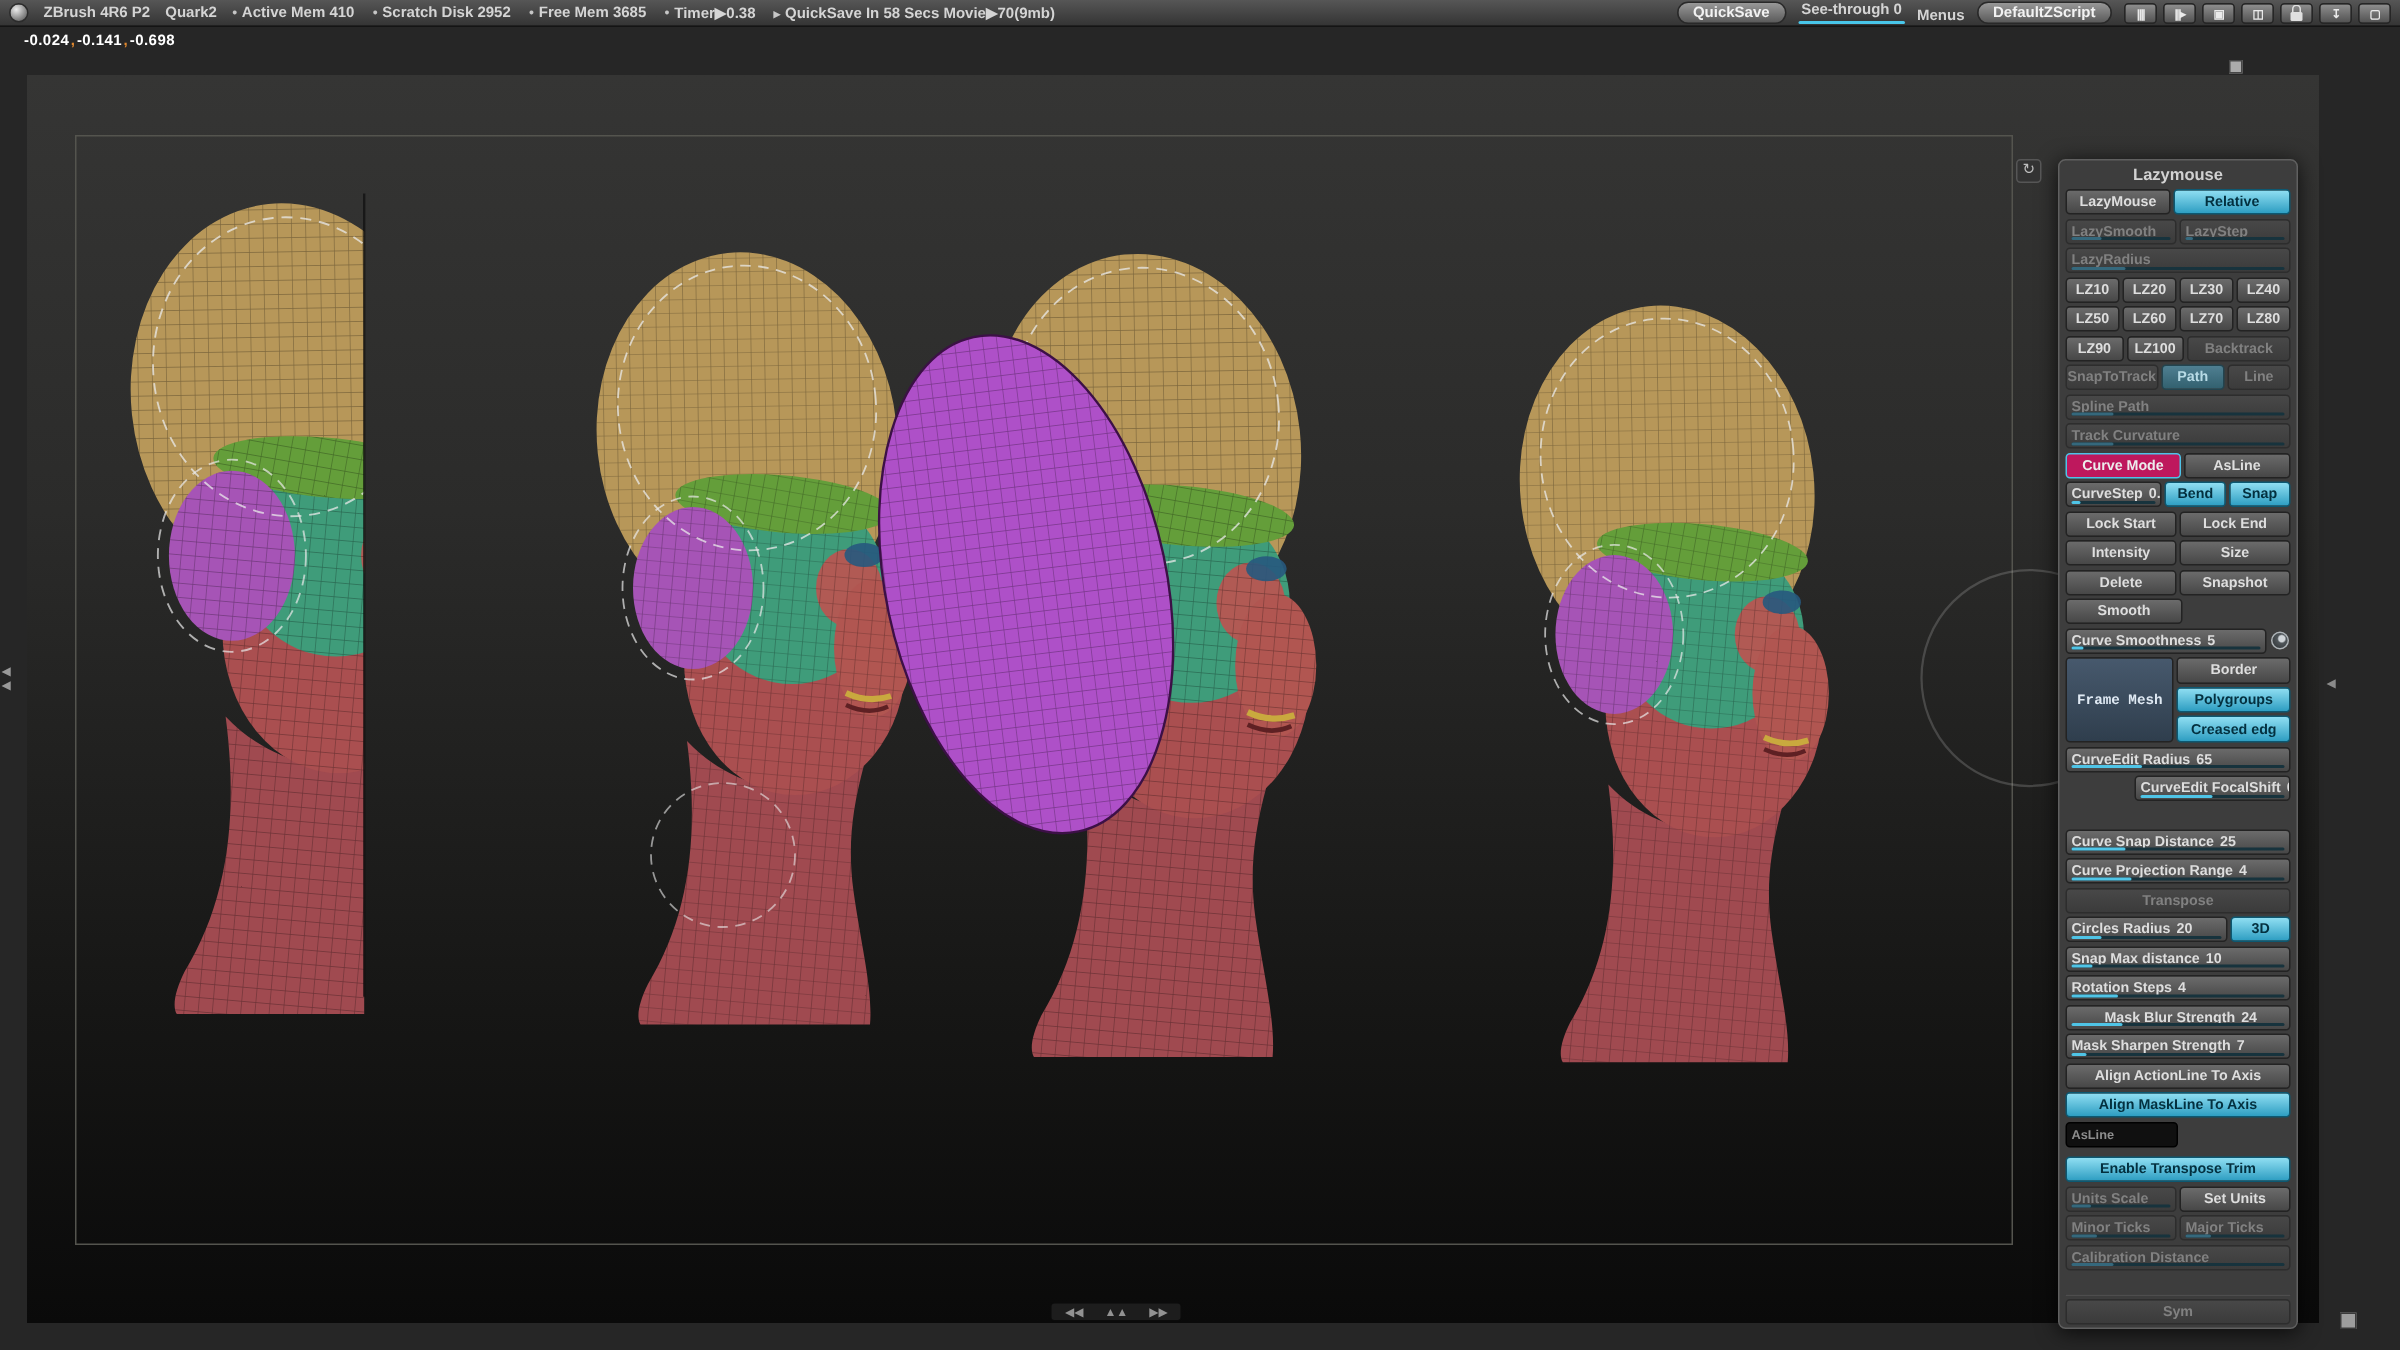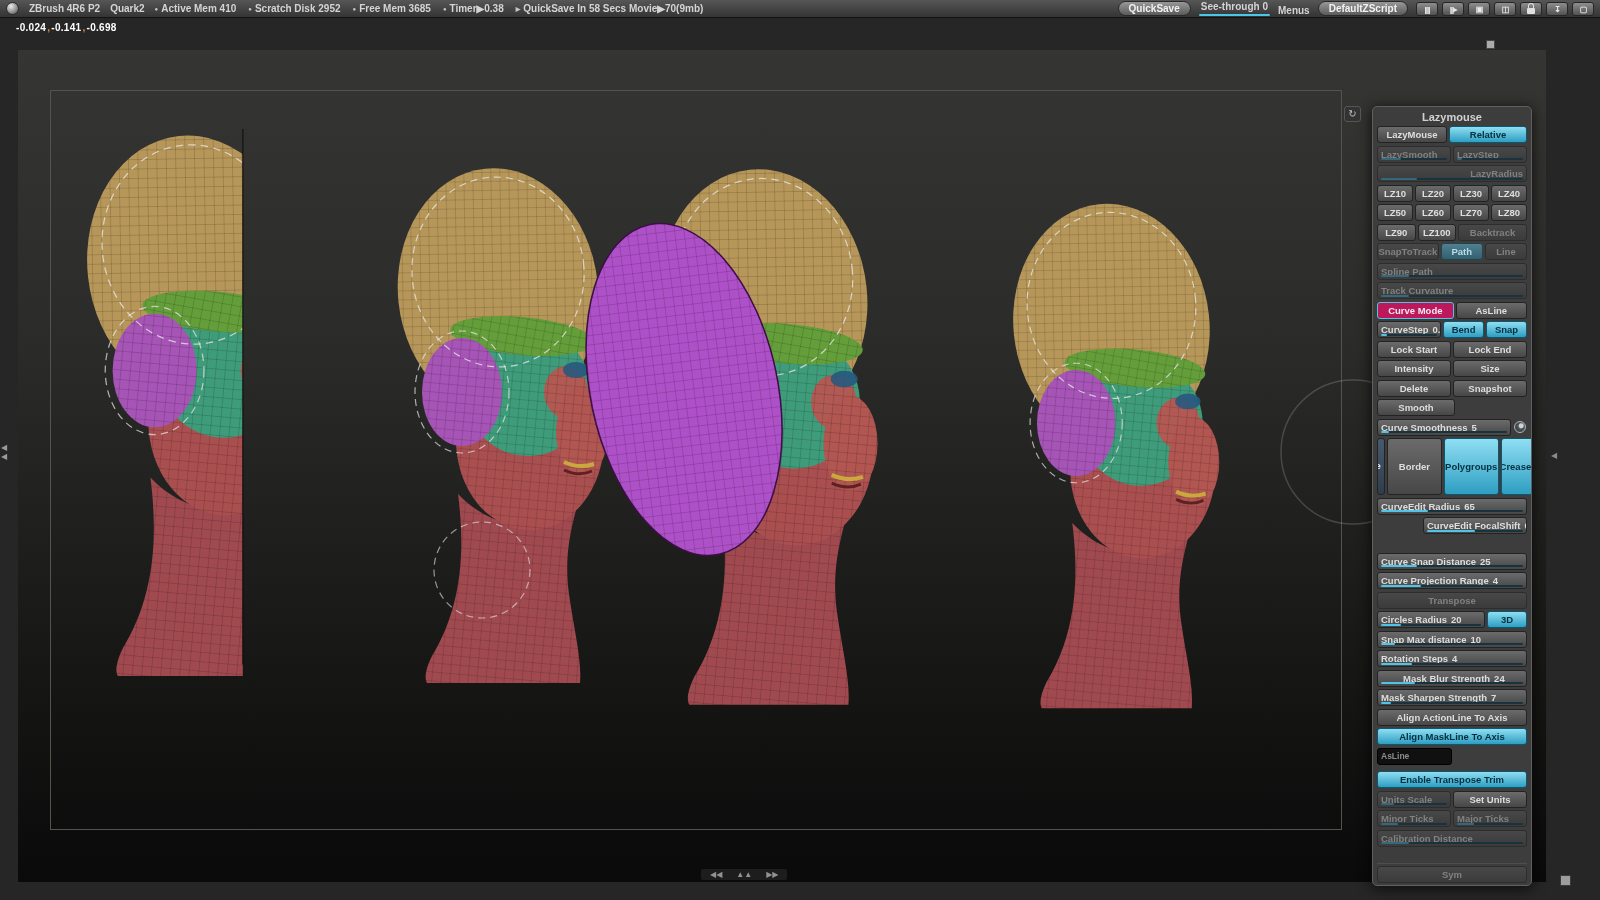--- a/index.html
+++ b/index.html
@@ -60,21 +60,21 @@
   .sline{position:absolute;left:3px;right:3px;bottom:1.5px;height:2px;background:#17333d;border-radius:1px;}
   .sfill{display:block;height:100%;background:#4fc4e6;border-radius:1px;}
   .on{background:linear-gradient(#8fdef2,#2e9ec2);color:#03303f;border-color:#0d5871;}
   .on-dim{background:linear-gradient(#4f7f91,#32606f);color:#b8dbe6;border-color:#23444f;}
   .outline{background:#be185d;border:1px solid #4ec3e8;color:#ececec;}
   .dim{background:linear-gradient(#484848,#3b3b3b);color:#818181;border-color:#2d2d2d;}
   .dim .sfill{background:#35687c;}
   .swatch{background:#101010;border:1px solid #000;color:#8d8d8d;justify-content:flex-start;font-size:8.5px;}
   .pframe{height:57px;}
   .bigbtn{background:linear-gradient(#47596d,#2f3e4d)!important;color:#dfe9f3!important;}
-  .pstack{display:flex;flex-direction:row;gap:2px;}
+  .pstack{display:flex;flex-direction:column;gap:2px;}
   .pstack .ctl{flex:1 1 0;}
   .dial{display:flex;align-items:center;justify-content:center;}
   .dialc{width:12px;height:12px;border-radius:50%;border:1.5px solid #aeb4b8;
     background:radial-gradient(circle at 62% 38%,#cfd4d8 0 2px,#50565a 3px,#2c3033);}
   .restoreico{position:absolute;left:1344px;top:106px;width:17px;height:16px;background:#333;
     border:1px solid #565656;border-radius:3px;color:#bdbdbd;font-size:10px;line-height:14px;text-align:center;z-index:6;}
 </style>
 </head>
 <body>
 
@@ -236,21 +236,21 @@
           </span>
         </div>
         <div class="ctl slider dim" style="flex: 50 50 0px;">
           <span class="lab">LazyStep</span>
           <span class="sline">
             <span class="sfill" style="width: 8%;"></span>
           </span>
         </div>
       </div>
       <div class="prow">
-        <div class="ctl slider dim" style="flex: 100 100 0px; justify-content: flex-end;">
+        <div class="ctl slider dim" style="flex: 100 100 0px;">
           <span class="lab">LazyRadius</span>
           <span class="sline">
             <span class="sfill" style="width: 25%;"></span>
           </span>
         </div>
       </div>
       <div class="prow">
         <div class="ctl " style="flex: 25 25 0px;">
           <span class="lab">LZ10</span>
         </div>

